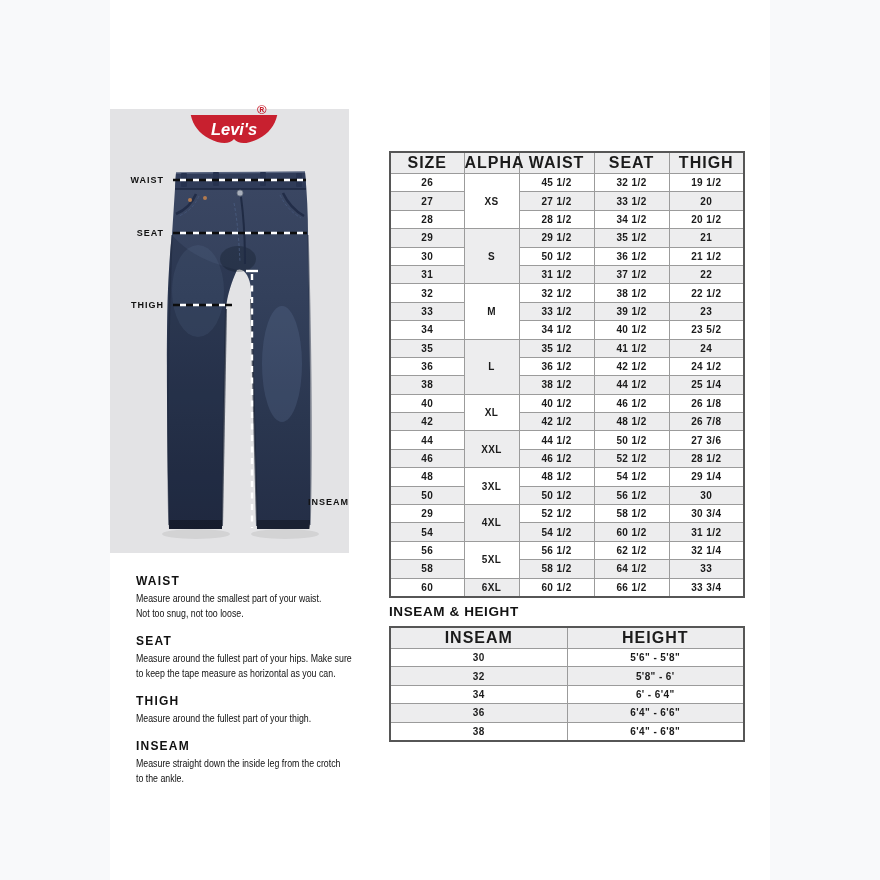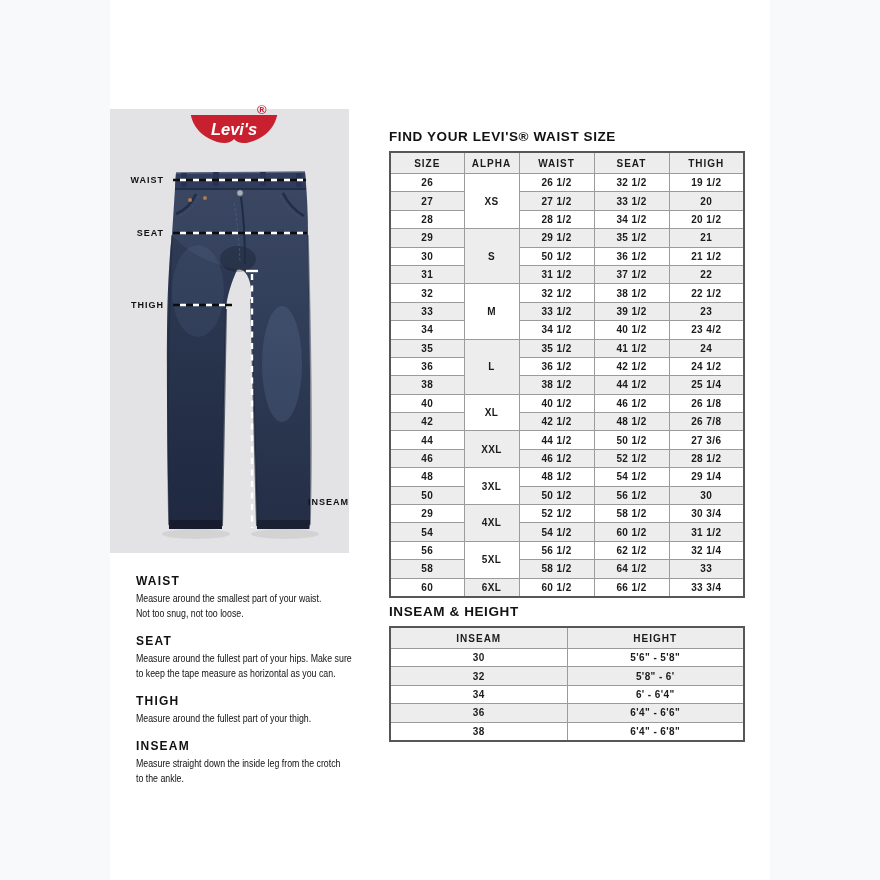--- a/index.html
+++ b/index.html
@@ -27,21 +27,21 @@
   
   .section-title{position:absolute;font-size:13.5px;font-weight:bold;letter-spacing:.6px;color:#111;white-space:nowrap;}
   .title-waist{left:389px;top:129px;}
   .title-inseam{left:389px;top:604px;}
   table.sizes{position:absolute;border-collapse:collapse;table-layout:fixed;background:#fff;
               border:2px solid #565656;}
   .tbl-waist{left:389px;top:151px;width:354px;}
   .tbl-inseam{left:389px;top:626px;width:354px;}
   table.sizes th, table.sizes td{border:1px solid #9b9b9b;text-align:center;vertical-align:middle;
         font-weight:bold;color:#1b1b1b;padding:0;}
-  table.sizes th{height:20px;background:#ededee;font-size:10px;letter-spacing:1px;}
+  table.sizes th{height:20px;background:#ededee;font-size:16px;letter-spacing:1px;}
   table.sizes td{height:17.4px;font-size:10px;letter-spacing:.4px;}
   td.shade{background:#ededee;}
   td.alpha{vertical-align:middle;letter-spacing:.8px;}
 </style>
 </head>
 <body>
 
 <div class="page">
   <div class="content-bg"></div>
 
@@ -126,21 +126,20 @@
       <text x="44" y="21.5" text-anchor="middle" fill="#ffffff" font-family="Liberation Sans, sans-serif" font-size="16.5" font-weight="bold" font-style="italic">Levi's</text>
     </svg>
     <span class="reg-mark">®</span>
   </div>
 
   <div class="diag-label lbl-waist">WAIST</div>
   <div class="diag-label lbl-seat">SEAT</div>
   <div class="diag-label lbl-thigh">THIGH</div>
   <div class="diag-label lbl-inseam">INSEAM</div>
 
-  <div class="section-title title-waist">FIND YOUR LEVI'S® WAIST SIZE</div>
   <table class="sizes tbl-waist">
     <colgroup>
       <col style="width:74px">
         <col style="width:55px">
         <col style="width:75px">
         <col style="width:75px">
         <col style="width:75px">
     </colgroup>
   <thead>
         <tr>
@@ -148,21 +147,21 @@
           <th>ALPHA</th>
           <th>WAIST</th>
           <th>SEAT</th>
           <th>THIGH</th>
         </tr>
       </thead>
       <tbody>
         <tr>
           <td>26</td>
           <td rowspan="3" class="alpha">XS</td>
-          <td>26 1/2</td>
+          <td>45 1/2</td>
           <td>32 1/2</td>
           <td>19 1/2</td>
         </tr>
         <tr>
           <td class="shade">27</td>
           <td class="shade">27 1/2</td>
           <td class="shade">33 1/2</td>
           <td class="shade">20</td>
         </tr>
         <tr>
@@ -200,21 +199,21 @@
         <tr>
           <td class="shade">33</td>
           <td class="shade">33 1/2</td>
           <td class="shade">39 1/2</td>
           <td class="shade">23</td>
         </tr>
         <tr>
           <td>34</td>
           <td>34 1/2</td>
           <td>40 1/2</td>
-          <td>23 4/2</td>
+          <td>23 5/2</td>
         </tr>
         <tr>
           <td class="shade">35</td>
           <td rowspan="3" class="alpha shade">L</td>
           <td class="shade">35 1/2</td>
           <td class="shade">41 1/2</td>
           <td class="shade">24</td>
         </tr>
         <tr>
           <td>36</td>

